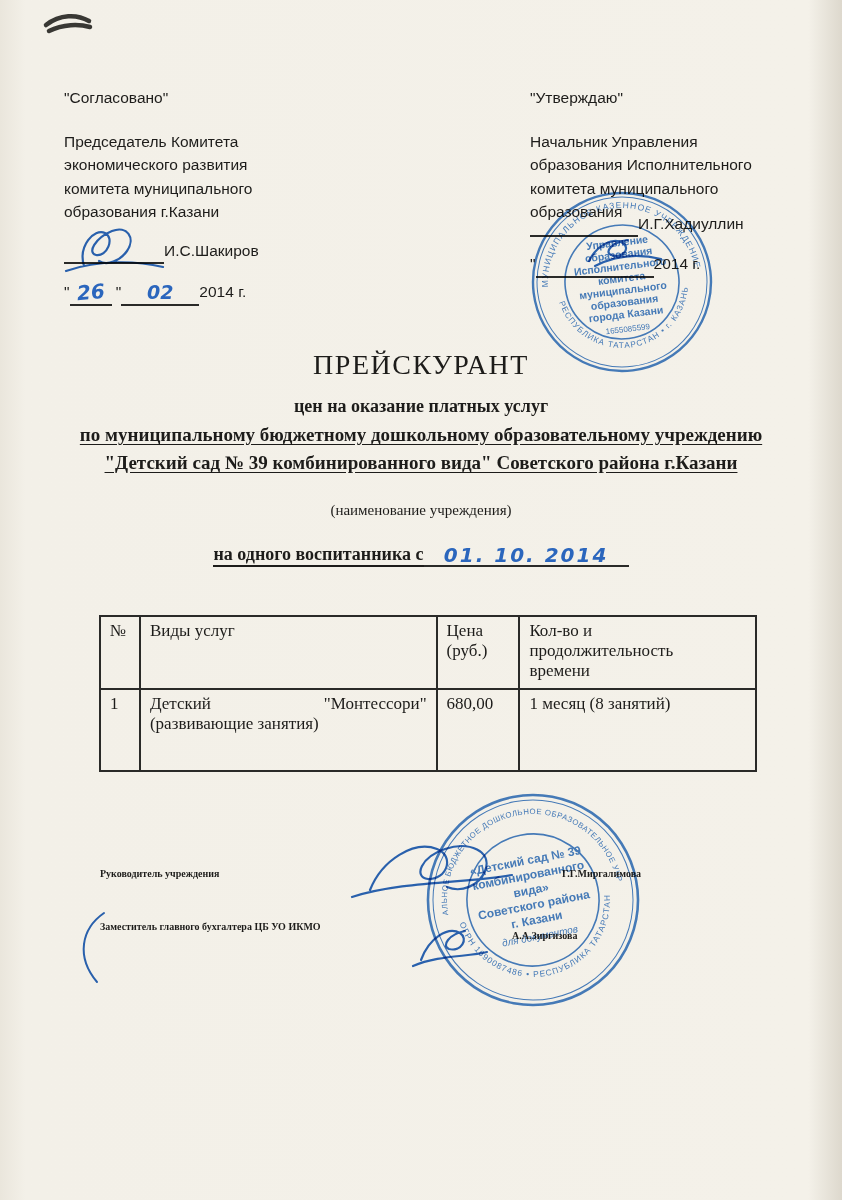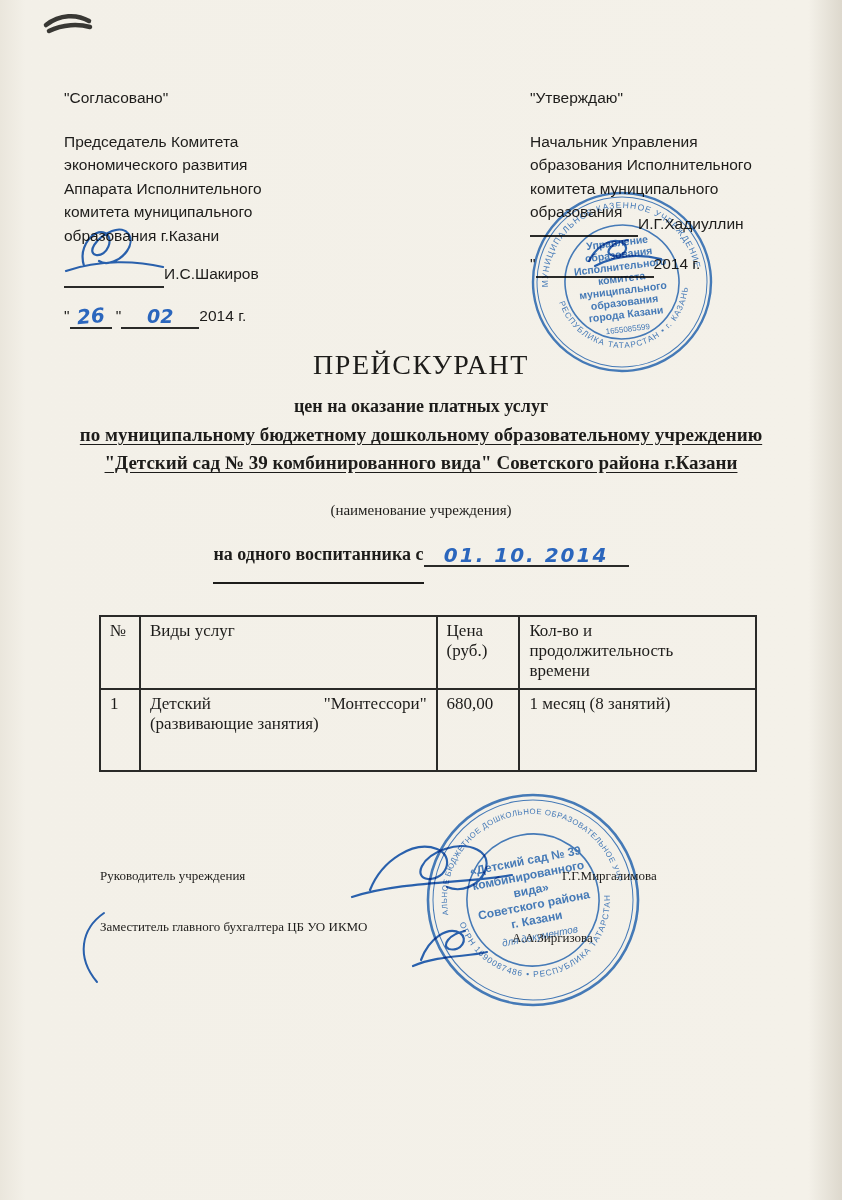--- a/index.html
+++ b/index.html
@@ -22,55 +22,54 @@
   .hand-month { display: inline-block; font-size: 19px; position: relative; top: 2px; }
   .hand-date { font-size: 20px; letter-spacing: 2px; position: relative; top: 2px; }
 
   
   .center { left: 0; right: 0; text-align: center; }
   .h1 { font-weight: normal; font-size: 28px; letter-spacing: 1.5px; }
   .h2 { font-weight: bold; font-size: 18px; }
   .org { font-weight: bold; font-size: 19px; text-decoration: underline; text-underline-offset: 3px; }
   .note { font-size: 15px; }
   .perchild { font-weight: bold; font-size: 18px; }
-  .perchild .u { border-bottom: 2px solid #1d1c1a; padding-bottom: 18px; }
+  .perchild .u { border-bottom: 2px solid #1d1c1a; padding-bottom: 1px; }
   .perchild .blank { width: 205px; border-bottom-width: 2px; }
 
   
   .price-table { position: absolute; left: 99px; top: 615px; width: 658px; border-collapse: collapse; font-size: 17px; }
   .price-table th, .price-table td { border: 2.2px solid #2a2a28; padding: 4px 9px; font-weight: normal; text-align: left; vertical-align: top; }
   .price-table thead tr { height: 73px; }
   .price-table tbody tr { height: 82px; }
   .th-num, .td-num { text-align: center; }
   .th-service { text-align: center; }
   .th-qty .constrain { width: 185px; }
   .td-num, .td-service, .td-price, .td-qty { vertical-align: middle; }
   .td-price { text-align: center; }
   .td-qty { text-align: center; font-weight: bold; }
   .svc-line1 { display: flex; justify-content: space-between; }
 
   
-  .f-bold { font-weight: normal; font-size: 13px; }
+  .f-bold { font-weight: bold; font-size: 10px; }
   .acct { width: 324px; text-align: justify; line-height: 22px; }
 
   
   .stamp { position: absolute; mix-blend-mode: multiply; opacity: 0.88; }
   .ink { position: absolute; inset: 0; pointer-events: none; mix-blend-mode: multiply; }
   .stamp text { fill: #2e6fc1; font-family: "Liberation Sans", sans-serif; }
 </style>
 </head>
 <body>
 
 <div class="page">
 
   <div class="abs appr" style="left:64px; top:86px;">
     <div class="label">"Согласовано"</div>
     <div>Председатель Комитета</div>
     <div>экономического развития</div>
-    <div>Аппарата Исполнительного</div>
     <div>комитета муниципального</div>
     <div>образования г.Казани</div>
     <div class="sigrow">
       <span class="blank" style="width:100px;">&nbsp;</span><span>И.С.Шакиров</span>
     </div>
     <div class="daterow">
       <span>"</span><span class="blank" style="width:42px;"><span class="hand hand-day">26</span></span>
       <span>"</span><span class="blank" style="width:78px;"><span class="hand hand-month">02</span></span><span>2014 г.</span>
     </div>
   </div>

